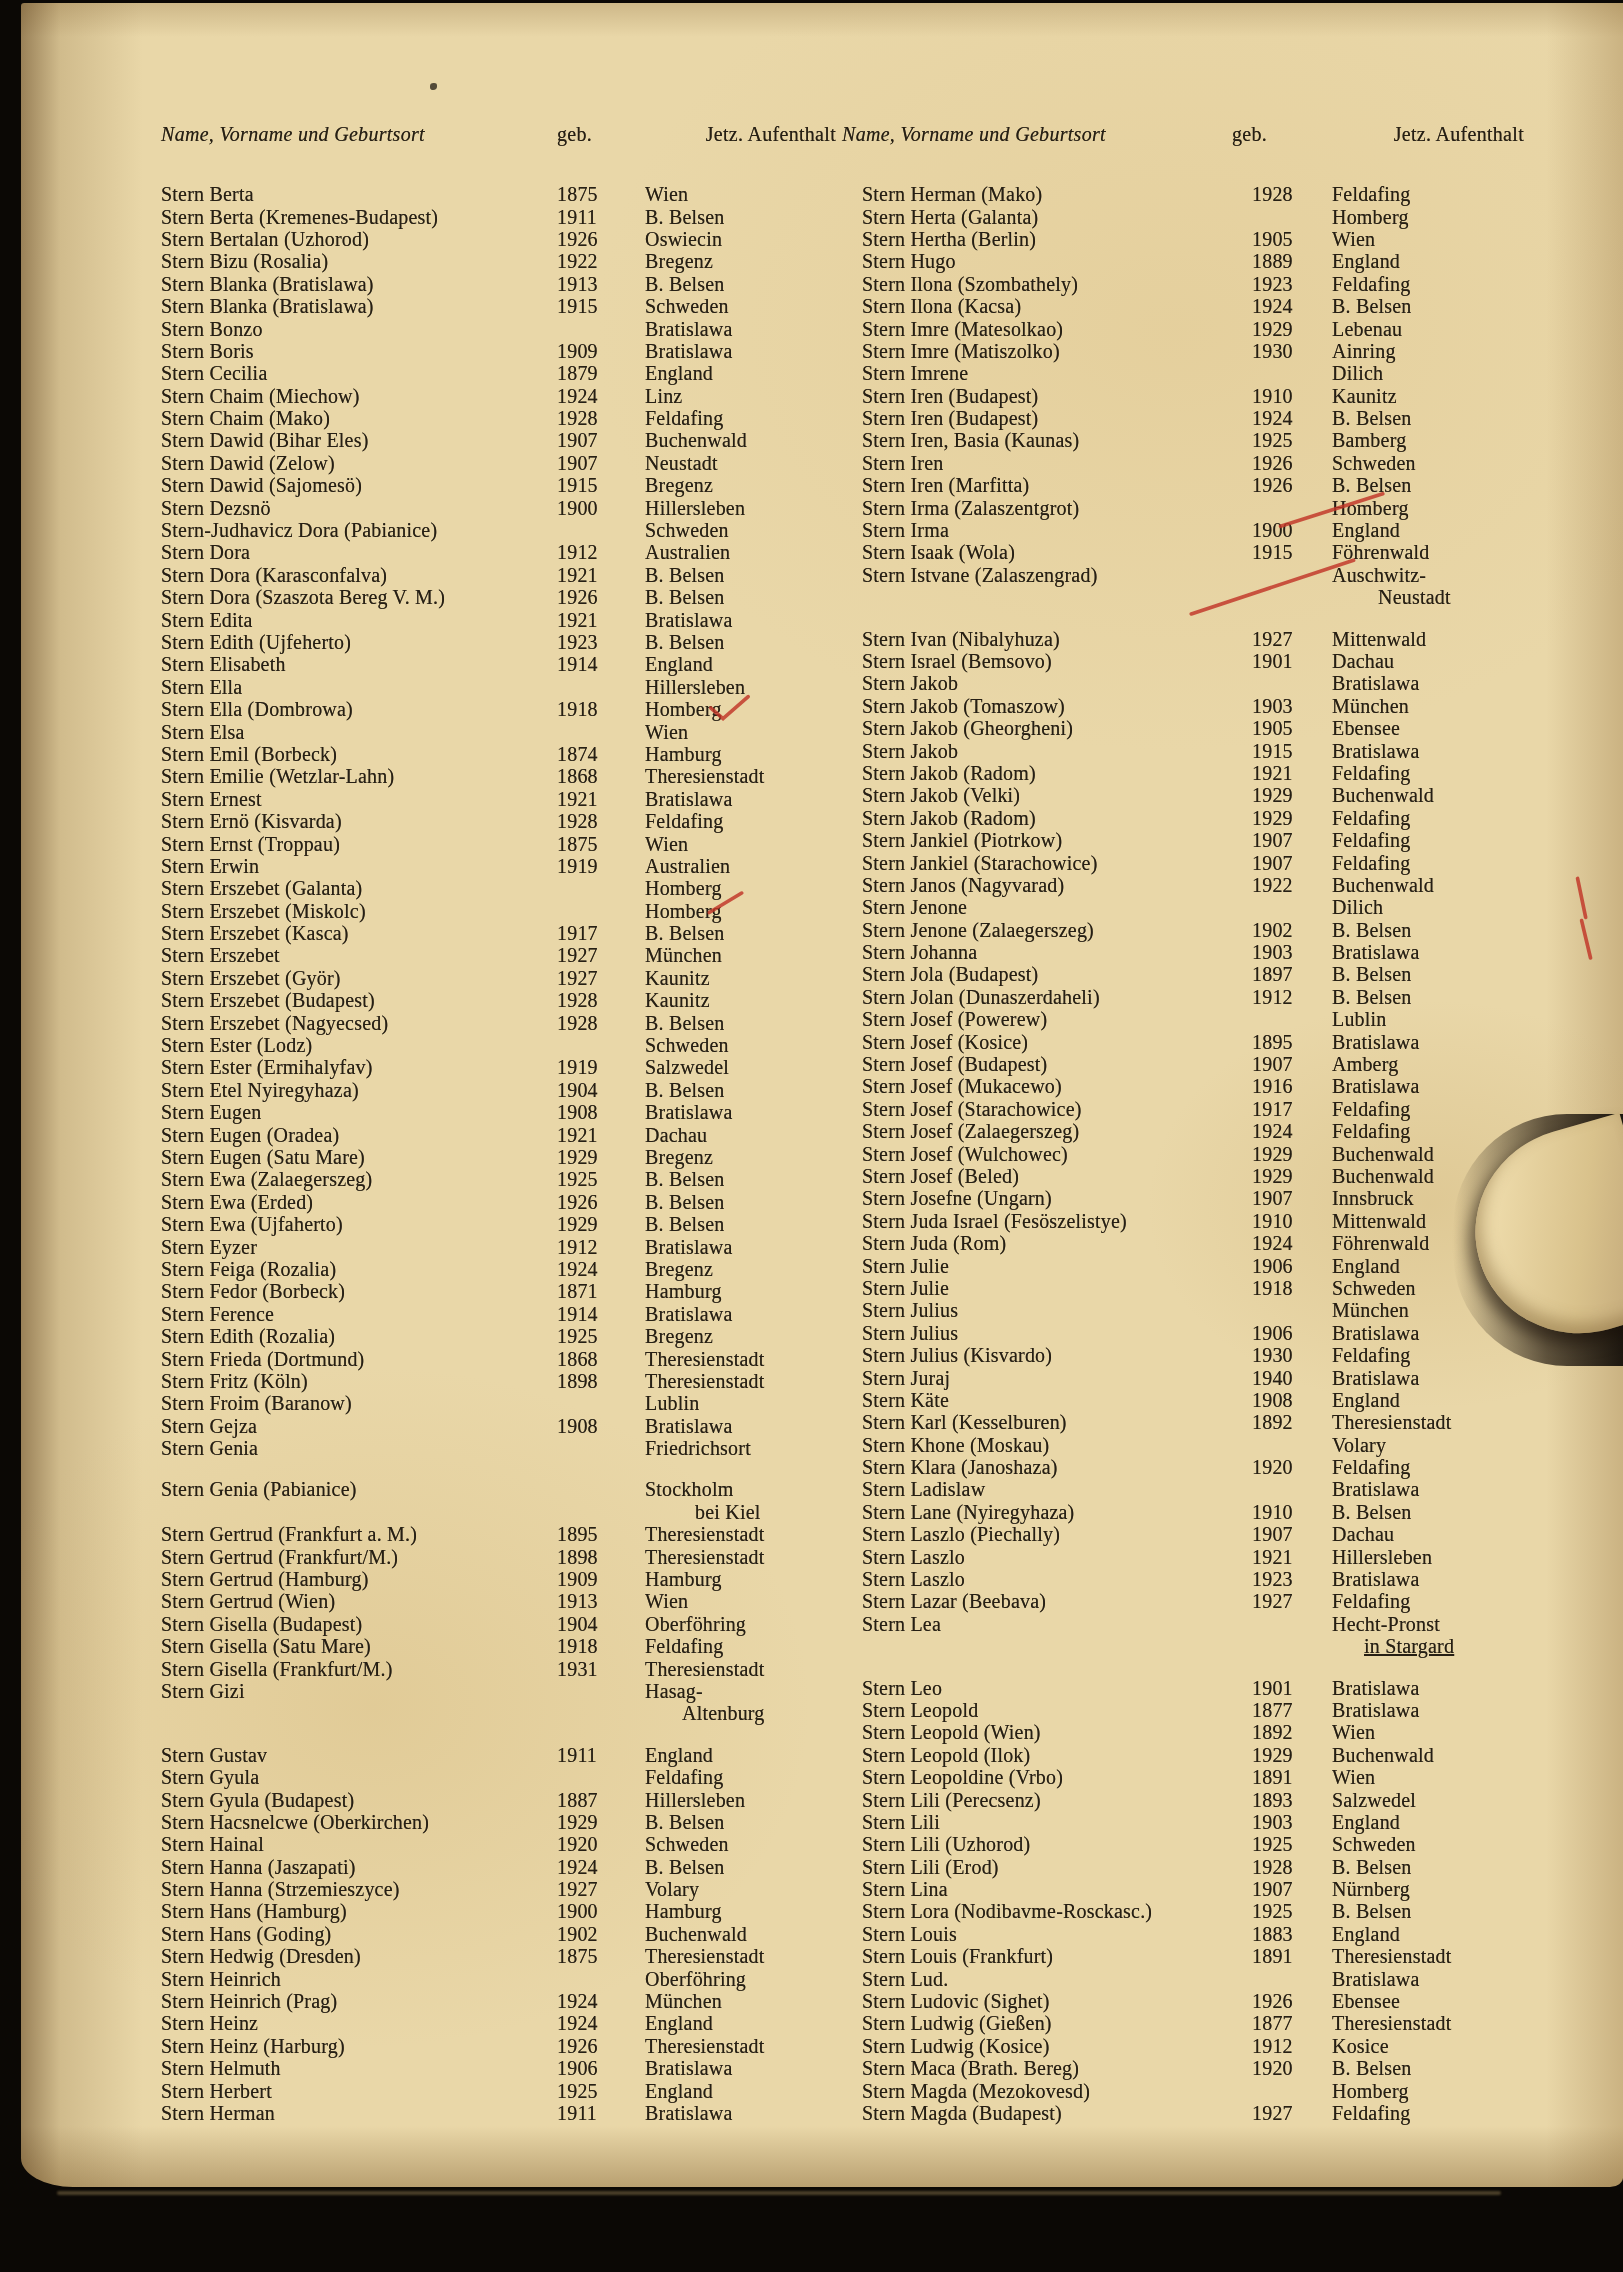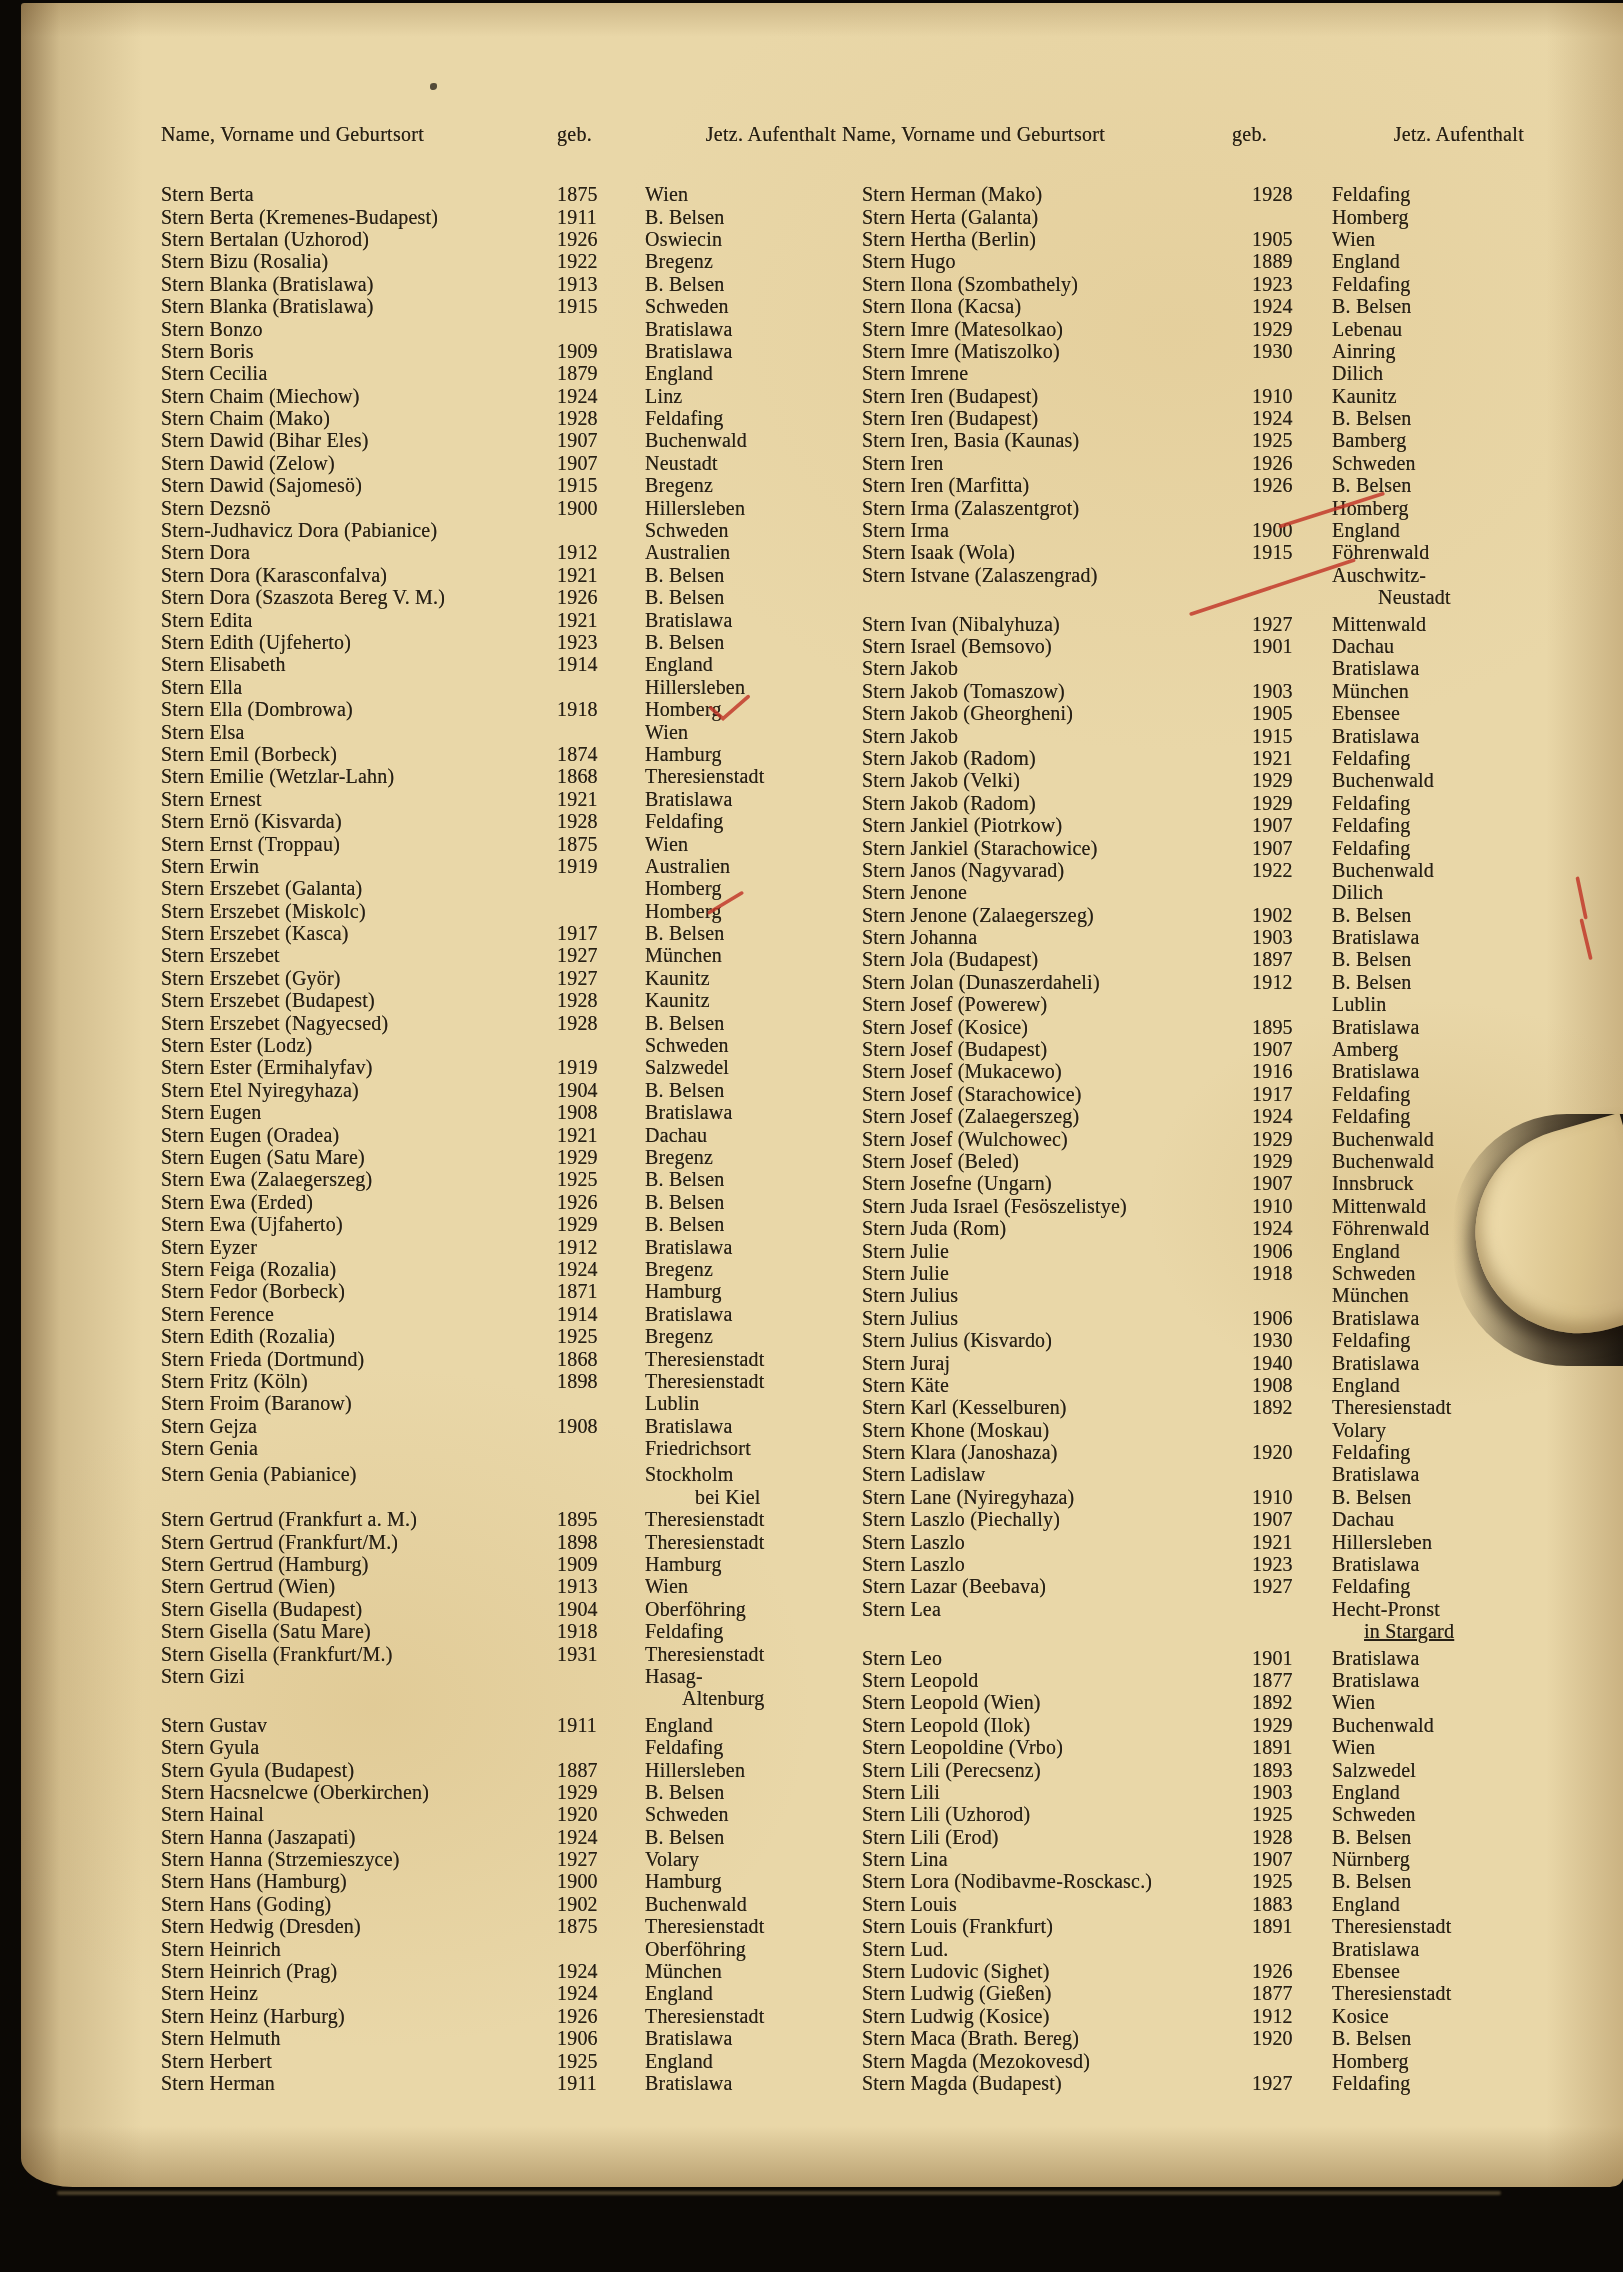--- a/index.html
+++ b/index.html
@@ -33,35 +33,35 @@
     background:rgba(196,166,108,0.35); border-radius:2.4px; filter:blur(1px);
   }
   .col-header {
     position:absolute; top:120px; display:flex;
     color:var(--ink); font-size:20px; line-height:23px;
     letter-spacing:0.3px; white-space:nowrap;
     text-shadow:0 0 0.4px rgba(38,31,20,0.7);
   }
   .col-header.hleft  { left:140px; width:675px; }
   .col-header.hright { left:821px; width:682px; }
-  .h-name { width:396px; }
+  .h-name { width:396px;font-style:italic; }
   .h-geb  { width:88px; }
   .h-ort  { flex:1;text-align:right; }
   .hright .h-name { width:390px; }
   .hright .h-geb  { width:80px; }
 
   .col { position:absolute; top:180px; color:var(--ink); }
   .rows-left  { left:140px;  width:675px; }
   .rows-right { left:841px; width:682px; }
   .row {
     display:flex; height:22.4px; line-height:22.4px;
     font-size:20px; letter-spacing:0.2px; white-space:nowrap;
     text-shadow:0 0 0.4px rgba(38,31,20,0.65);
   }
-  .row.gap { margin-top:4px; }
+  .row.gap { margin-top:19px; }
   .c-name { width:396px; overflow:visible; }
   .c-geb  { width:88px; }
   .c-ort  { flex:1; }
   .rows-right .c-name { width:390px; }
   .rows-right .c-geb  { width:80px; }
 
   .marks { position:absolute; left:0; top:0; width:1623px; height:2273px; pointer-events:none; }
   .marks path, .marks line { stroke:var(--red); stroke-width:4.5; stroke-linecap:round; fill:none; opacity:0.82; }
 
   .ink-speck {

